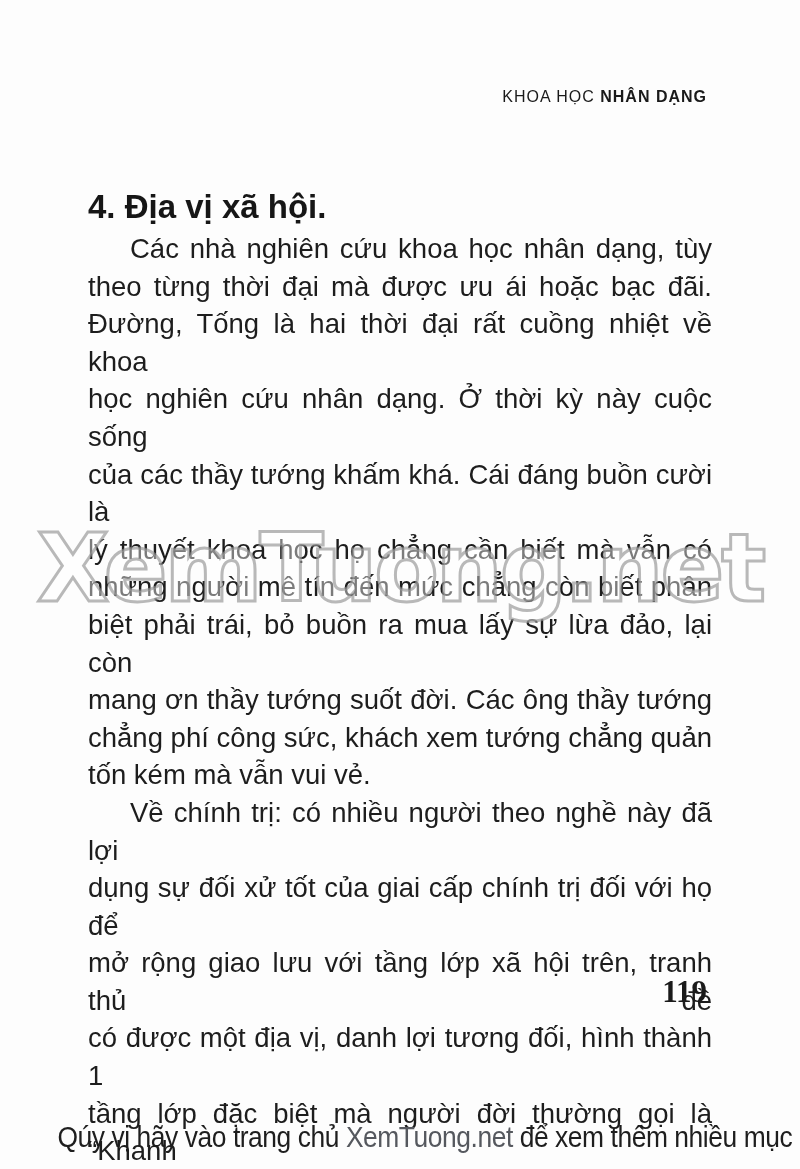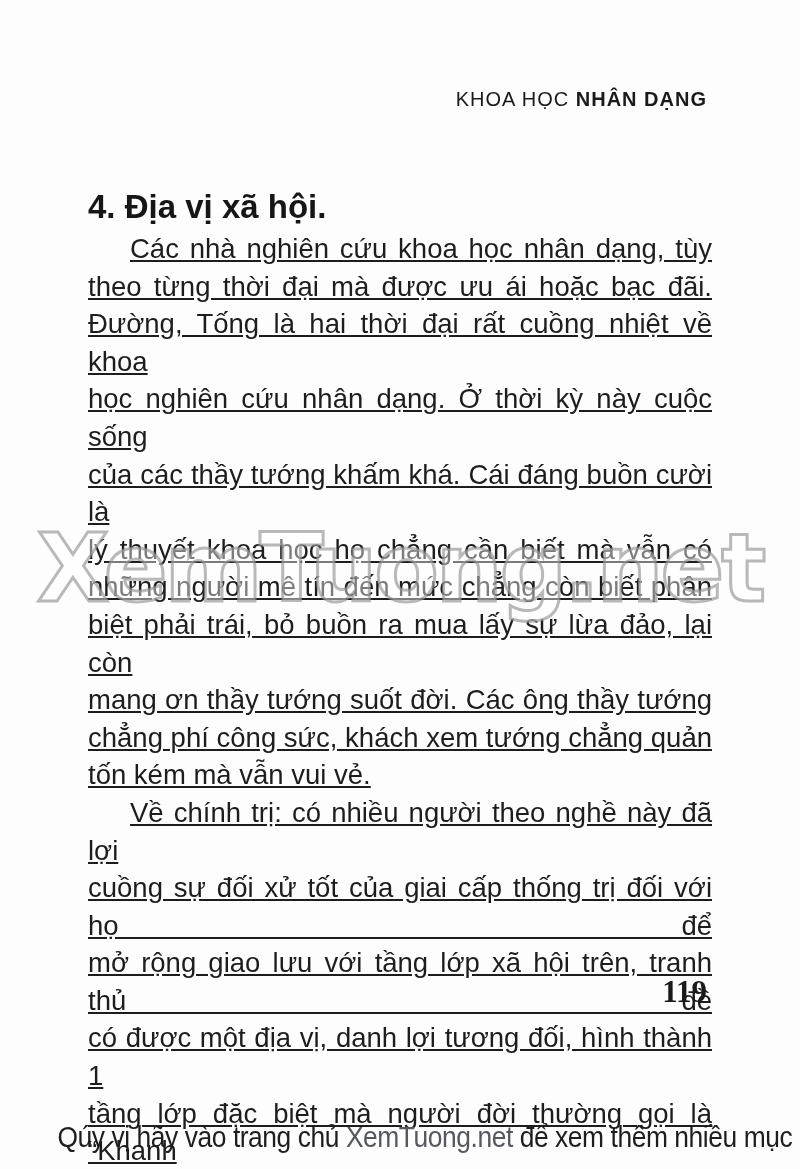--- a/index.html
+++ b/index.html
@@ -10,21 +10,21 @@
     height: 1169px;
     background: #fdfdfd;
     overflow: hidden;
     font-family: "Liberation Sans", sans-serif;
     color: #1c1c1c;
   }
   .running-head {
     position: absolute;
     top: 88px;
     right: 93px;
-    font-size: 20px;
+    font-size: 16px;
     letter-spacing: 1px;
     color: #1a1a1a;
     white-space: nowrap;
   }
   .running-head b { font-weight: 700; }
   .section-heading {
     position: absolute;
     top: 188px;
     left: 88px;
     font-size: 33px;
@@ -39,21 +39,21 @@
     width: 624px;
     font-size: 27.5px;
     line-height: 37.6px;
     color: #1d1d1d;
   }
   .body-text .line {
     text-align: justify;
     text-align-last: justify;
     white-space: nowrap; 
   }
-  .body-text .line { white-space: normal; text-decoration: underline; }
+  .body-text .line { white-space: normal; }
   .body-text .line.indent { text-indent: 42px; }
   .body-text .line.last { text-align-last: left; }
   .watermark {
     position: absolute;
     top: 514px;
     left: 50%;
     transform: translateX(-50%);
     font-size: 94px;
     font-weight: 700;
     letter-spacing: -3px;
@@ -109,21 +109,21 @@
       <div class="line">Đường, Tống là hai thời đại rất cuồng nhiệt về khoa</div>
       <div class="line">học nghiên cứu nhân dạng. Ở thời kỳ này cuộc sống</div>
       <div class="line">của các thầy tướng khấm khá. Cái đáng buồn cười là</div>
       <div class="line">lý thuyết khoa học họ chẳng cần biết mà vẫn có</div>
       <div class="line">những người mê tín đến mức chẳng còn biết phân</div>
       <div class="line">biệt phải trái, bỏ buồn ra mua lấy sự lừa đảo, lại còn</div>
       <div class="line">mang ơn thầy tướng suốt đời. Các ông thầy tướng</div>
       <div class="line">chẳng phí công sức, khách xem tướng chẳng quản</div>
       <div class="line last">tốn kém mà vẫn vui vẻ.</div>
       <div class="line indent">Về chính trị: có nhiều người theo nghề này đã lợi</div>
-      <div class="line">cuồng sự đối xử tốt của giai cấp thống trị đối với họ để</div>
+      <div class="line">dụng sự đối xử tốt của giai cấp chính trị đối với họ để</div>
       <div class="line">mở rộng giao lưu với tầng lớp xã hội trên, tranh thủ đề</div>
       <div class="line">có được một địa vị, danh lợi tương đối, hình thành 1</div>
       <div class="line">tầng lớp đặc biệt mà người đời thường gọi là “Khanh</div>
       <div class="line">tướng áo trắng”. Dần dần họ trở thành những cố vấn</div>
     </div>
 
   <div class="watermark">XemTuong.net</div>
 
   <div class="page-number">119</div>
 

